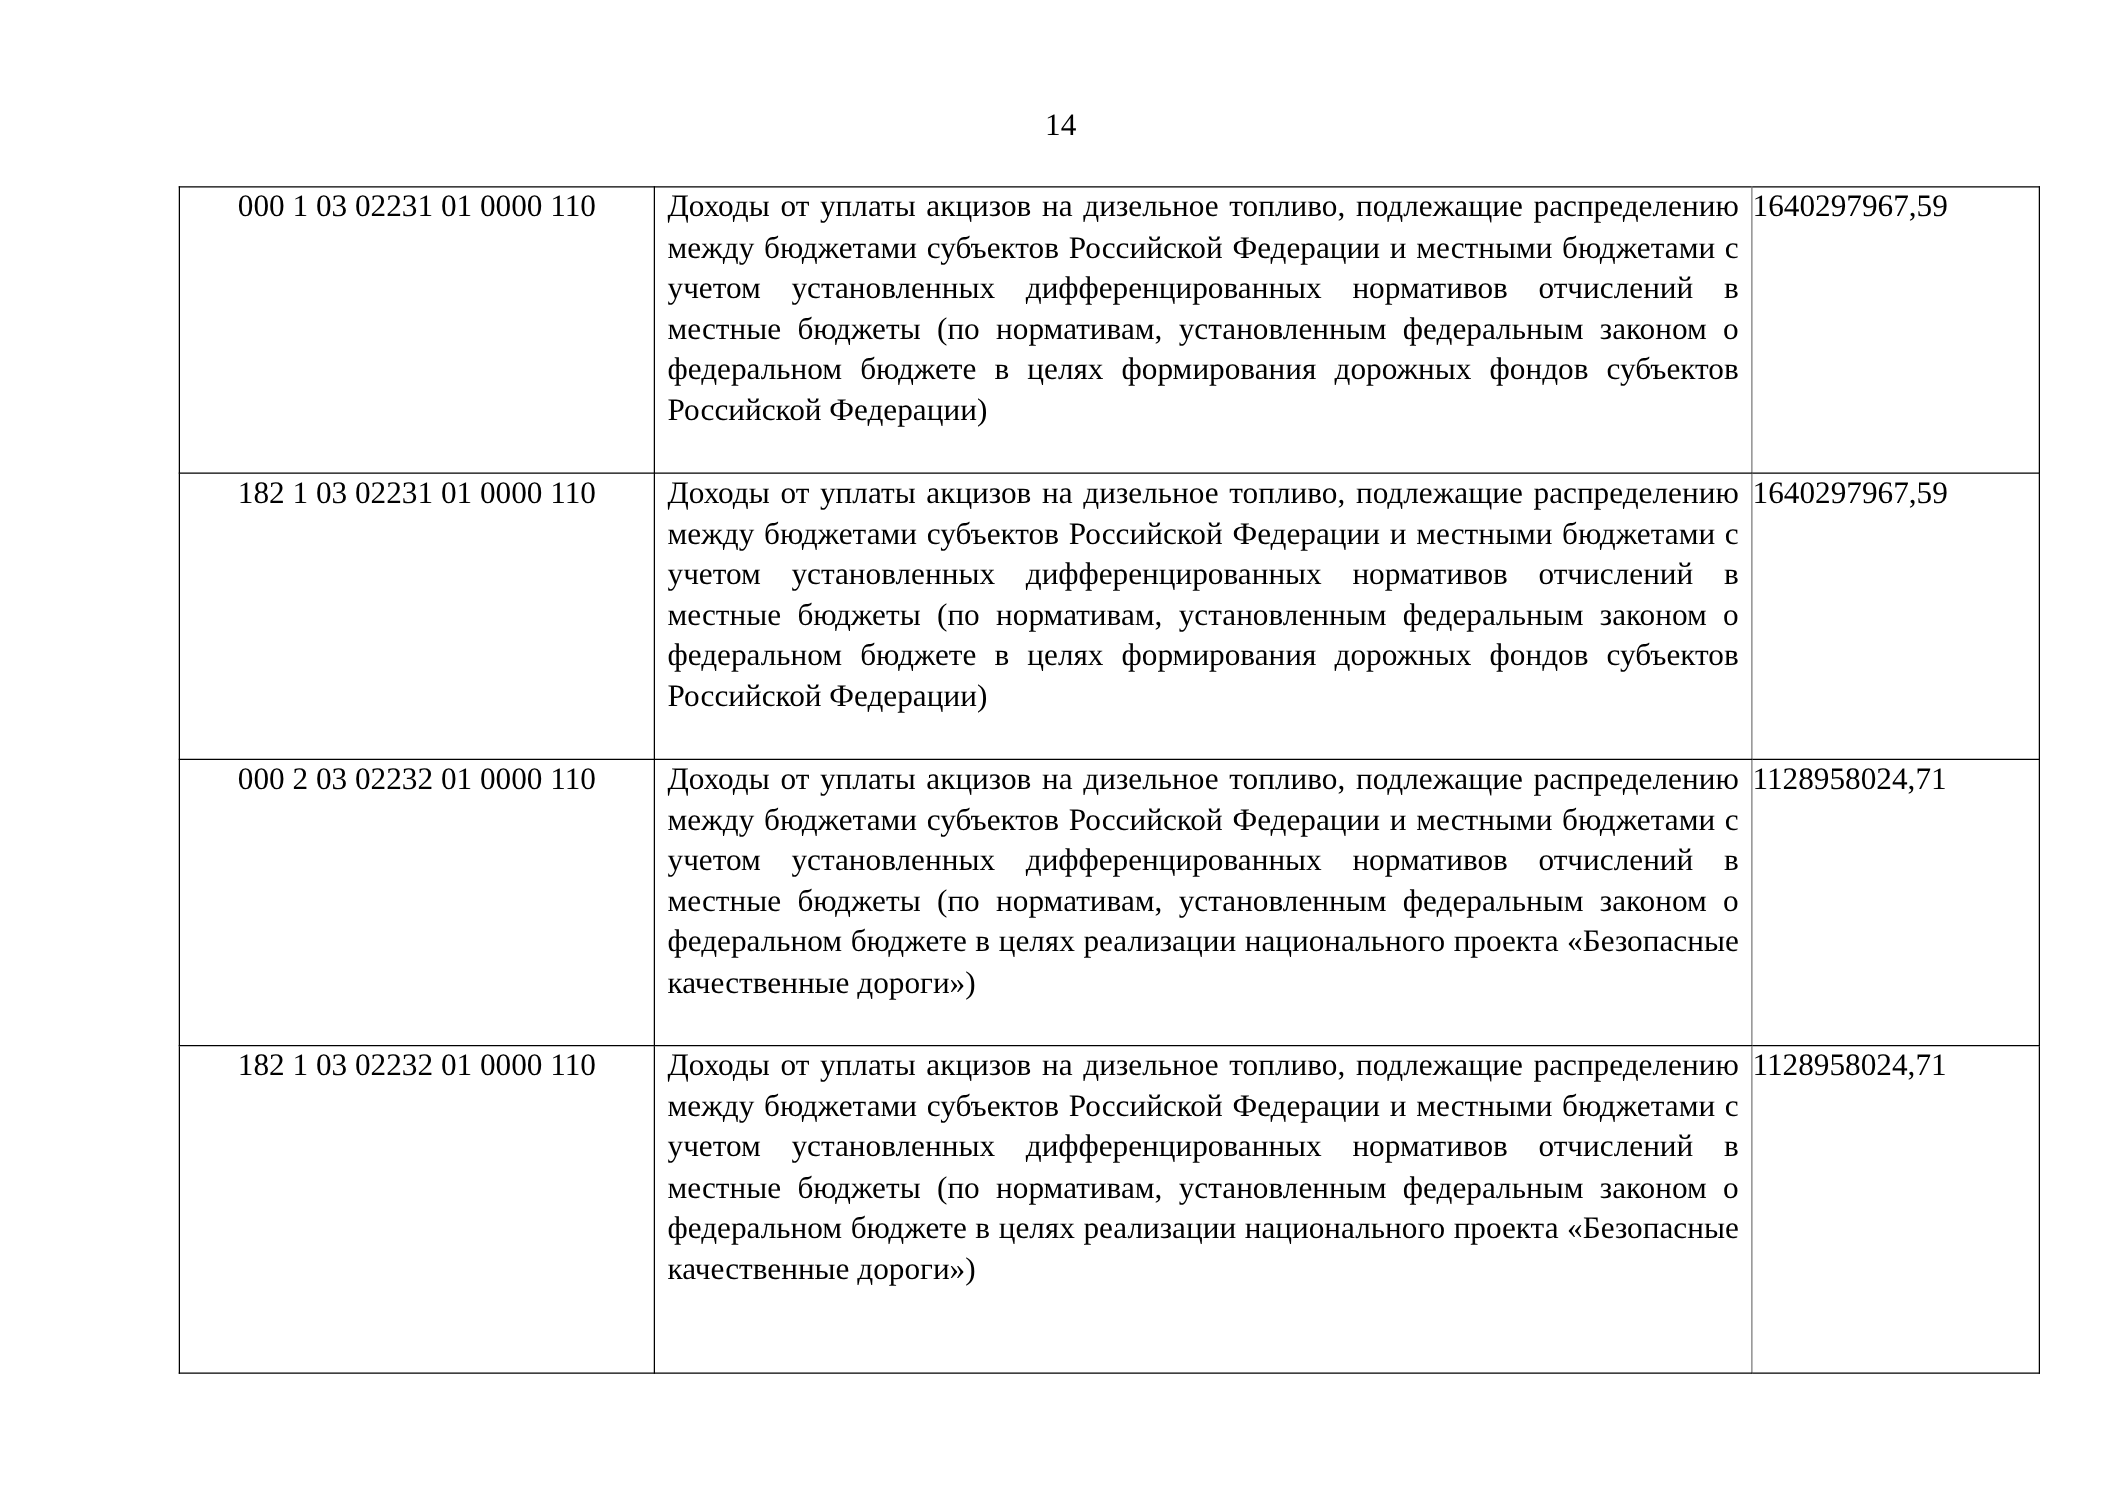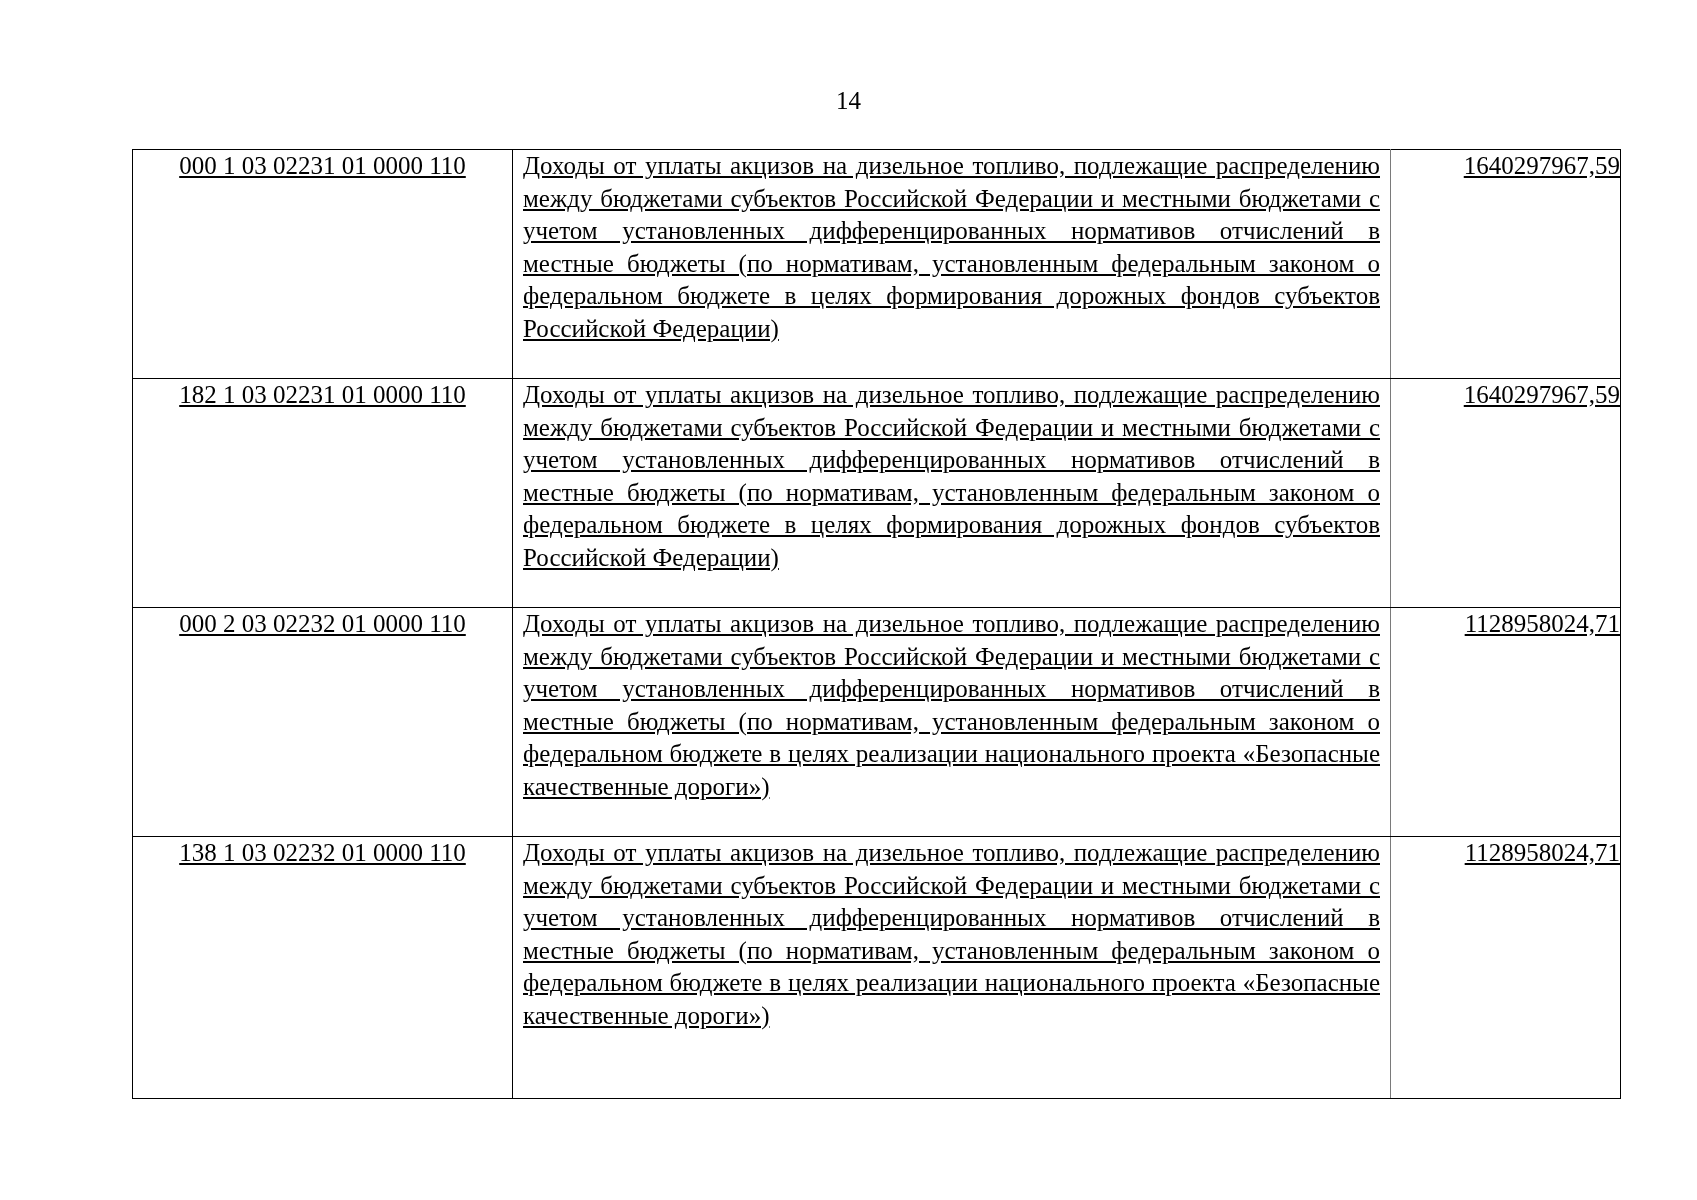--- a/index.html
+++ b/index.html
@@ -20,25 +20,24 @@
       top: 86px;
       left: 0;
       width: 1697px;
       text-align: center;
       font-size: 25px;
       line-height: 30px;
     }
     .doc-table {
       position: absolute;
       top: 149px;
-      left: 132px;
+      left: 143px;
       width: 1486px;
       border-collapse: collapse;
       table-layout: fixed;
-      text-decoration: underline;
     }
     .doc-table td {
       border: 1.5px solid #000000;
       vertical-align: top;
       font-size: 25px;
       line-height: 32.5px;
       padding: 0;
     }
     .doc-table td.col-name {
       border-right-color: #7a7a7a;
@@ -51,21 +50,21 @@
     .col-name {
       width: 878px;
       text-align: justify;
       text-align-last: left;
       padding: 0 10px 0 10px !important;
       box-sizing: border-box;
       hyphens: none;
     }
     .col-amount {
       width: 229px;
-      text-align: right;
+      text-align: left;
     }
     .doc-table tr.row-1 td { height: 228px; }
     .doc-table tr.row-2 td { height: 228px; }
     .doc-table tr.row-3 td { height: 228px; }
     .doc-table tr.row-4 td { height: 261px; }
   </style>
 </head>
 <body>
 
 <div class="page-number">14</div>
@@ -81,18 +80,18 @@
       <td class="col-code">182 1 03 02231 01 0000 110</td>
       <td class="col-name">Доходы от уплаты акцизов на дизельное топливо, подлежащие распределению между бюджетами субъектов Российской Федерации и местными бюджетами с учетом установленных дифференцированных нормативов отчислений в местные бюджеты (по нормативам, установленным федеральным законом о федеральном бюджете в целях формирования дорожных фондов субъектов Российской Федерации)</td>
       <td class="col-amount">1640297967,59</td>
     </tr>
     <tr class="row-3">
       <td class="col-code">000 2 03 02232 01 0000 110</td>
       <td class="col-name">Доходы от уплаты акцизов на дизельное топливо, подлежащие распределению между бюджетами субъектов Российской Федерации и местными бюджетами с учетом установленных дифференцированных нормативов отчислений в местные бюджеты (по нормативам, установленным федеральным законом о федеральном бюджете в целях реализации национального проекта «Безопасные качественные дороги»)</td>
       <td class="col-amount">1128958024,71</td>
     </tr>
     <tr class="row-4">
-      <td class="col-code">138 1 03 02232 01 0000 110</td>
+      <td class="col-code">182 1 03 02232 01 0000 110</td>
       <td class="col-name">Доходы от уплаты акцизов на дизельное топливо, подлежащие распределению между бюджетами субъектов Российской Федерации и местными бюджетами с учетом установленных дифференцированных нормативов отчислений в местные бюджеты (по нормативам, установленным федеральным законом о федеральном бюджете в целях реализации национального проекта «Безопасные качественные дороги»)</td>
       <td class="col-amount">1128958024,71</td>
     </tr>
   </tbody>
 </table>
 
 </body></html>

